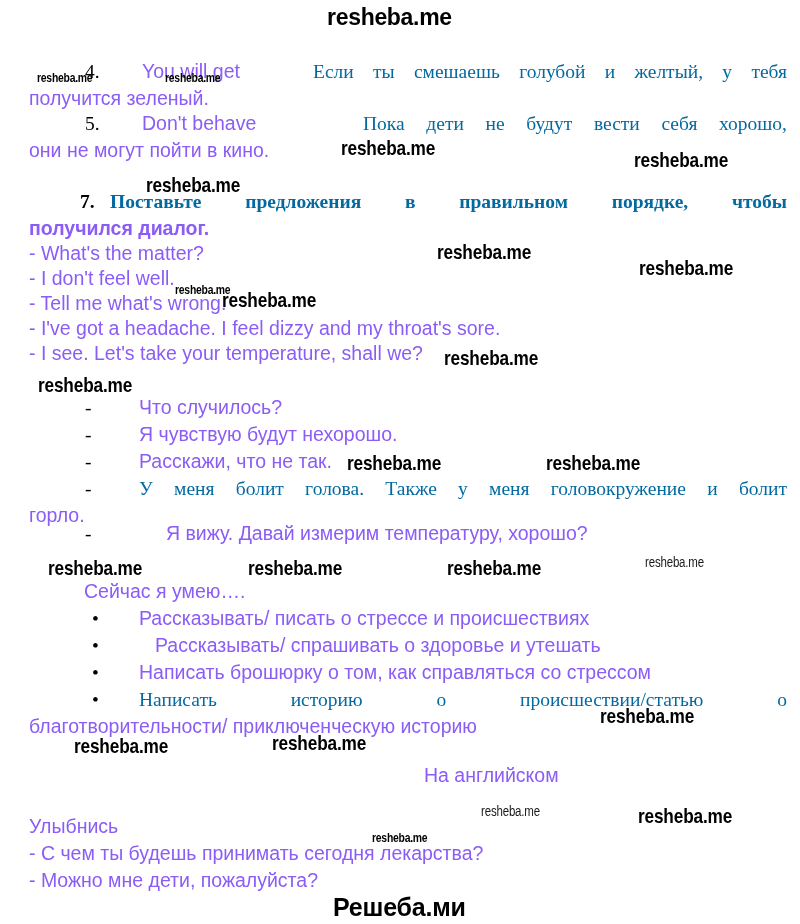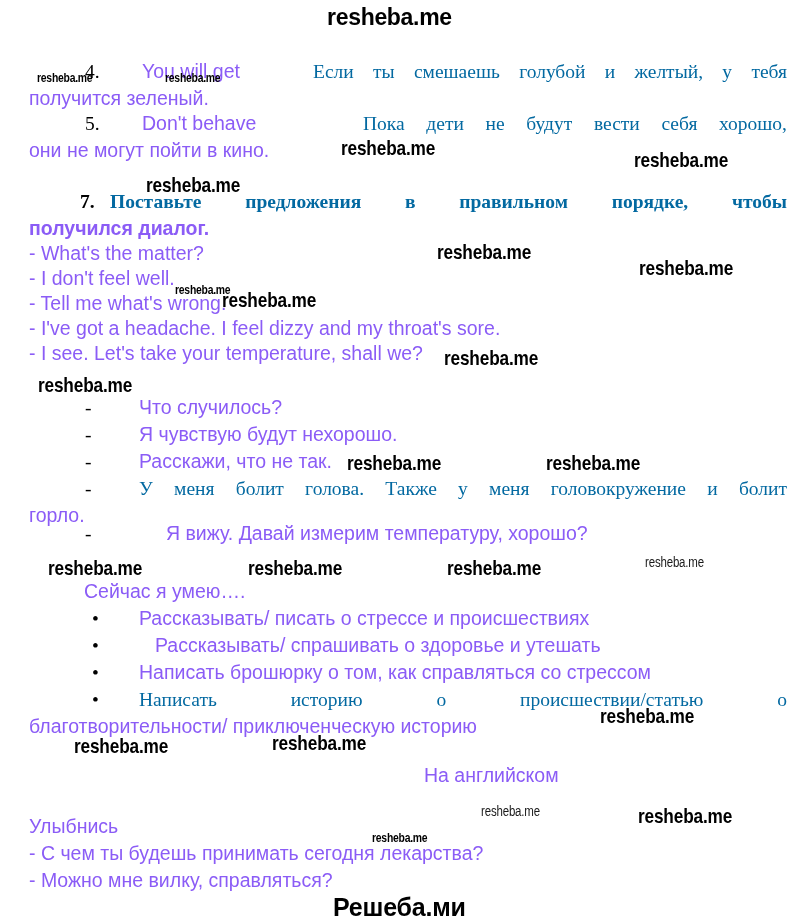--- a/index.html
+++ b/index.html
@@ -162,21 +162,21 @@
   <div class="doc-line" style="left:139px; top:659px;">Написать брошюрку о том, как справляться со стрессом</div>
 
   <div class="bullet-dot" style="left:92px; top:686px;">•</div>
   <div class="justified" style="left:139px; top:686px; width:648px;">Написать историю о происшествии/статью о</div>
   <div class="doc-line" style="left:29px; top:713px;">благотворительности/ приключенческую историю</div>
 
   <div class="doc-line" style="left:424px; top:762px;">На английском</div>
 
   <div class="doc-line" style="left:29px; top:813px;">Улыбнись</div>
   <div class="doc-line" style="left:29px; top:840px;">- С чем ты будешь принимать сегодня лекарства?</div>
-  <div class="doc-line" style="left:29px; top:867px;">- Можно мне вилку, справляться?</div>
+  <div class="doc-line" style="left:29px; top:867px;">- Можно мне дети, пожалуйста?</div>
 
   <div class="wm wm-logo" style="left:333px; top:893px;">Решеба.ми</div>
 
   <div id="watermark-layer">
       <div class="wm wm-head" style="left: 327px; top: 4px;">resheba.me</div>
       <div class="wm wm-small" style="left: 37px; top: 70px;">resheba.me</div>
       <div class="wm wm-small" style="left: 165px; top: 70px;">resheba.me</div>
       <div class="wm wm-bold" style="left: 341px; top: 136px;">resheba.me</div>
       <div class="wm wm-bold" style="left: 634px; top: 148px;">resheba.me</div>
       <div class="wm wm-bold" style="left: 146px; top: 173px;">resheba.me</div>

